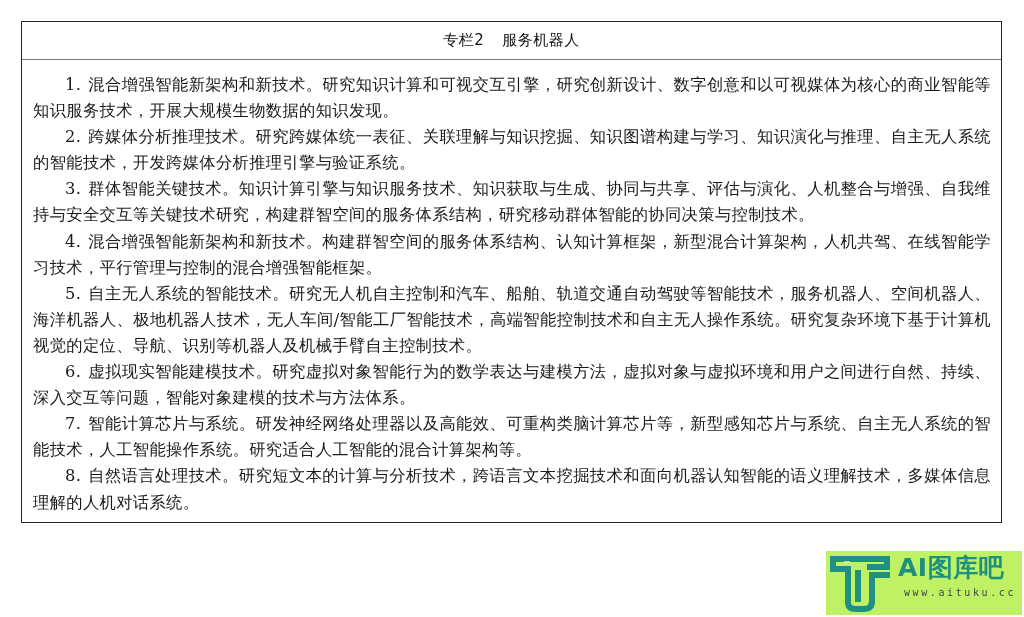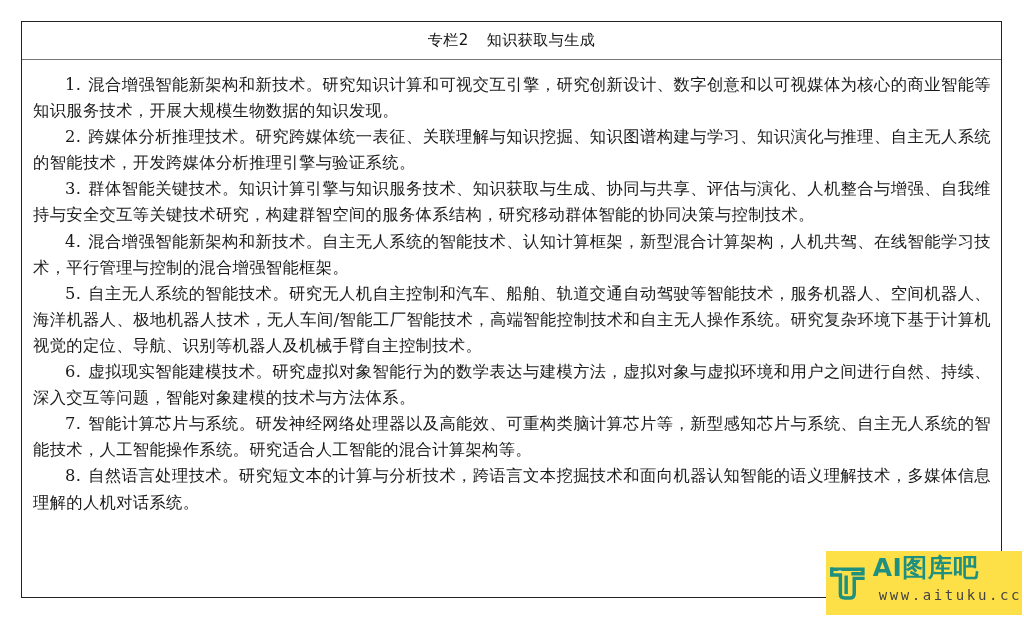--- a/index.html
+++ b/index.html
@@ -13,21 +13,21 @@
       position: relative;
       overflow: hidden;
       font-family: "DejaVu Serif", "Liberation Serif", serif;
       color: #1a1a1a;
     }
     .box {
       position: absolute;
       left: 21px;
       top: 21px;
       width: 981px;
-      height: 577px;
+      height: 502px;
       border: 1.5px solid #222;
       box-sizing: border-box;
     }
     .box-header {
       height: 37px;
       border-bottom: 1px solid #777;
       display: flex;
       align-items: center;
       justify-content: center;
       font-family: "DejaVu Sans", "Liberation Sans", sans-serif;
@@ -48,21 +48,21 @@
       text-indent: 32px;
     }
     .para .idx { margin-right: 7px; }
 
     .watermark {
       position: absolute;
       left: 826px;
       top: 551px;
       width: 196px;
       height: 64px;
-      background: #fde047;
+      background: #bef264;
       display: flex;
       align-items: flex-start;
     }
     .wm-logo {
       width: 60px;
       height: 60px;
       margin-left: 4px;
       margin-top: 2px;
     }
     .wm-text {
@@ -74,40 +74,40 @@
     .wm-title {
       font-family: "DejaVu Sans", "Liberation Sans", sans-serif;
       font-size: 25px;
       font-weight: bold;
       color: #1f8f80;
       line-height: 30px;
       letter-spacing: 0.5px;
     }
     .wm-url {
       font-family: "DejaVu Sans Mono", "Liberation Mono", monospace;
-      font-size: 14px;
+      font-size: 10px;
       color: #444;
       letter-spacing: 2.6px;
       margin-top: 4px;
       margin-left: 6px;
     }
   </style>
 </head>
 <body>
 
 <div class="box">
   <div class="box-header">
     <span class="num">专栏2</span>
-    <span>知识获取与生成</span>
+    <span>服务机器人</span>
   </div>
   <div class="box-body">
     <p class="para"><span class="idx">1.</span><span>混合增强智能新架构和新技术。研究知识计算和可视交互引擎，研究创新设计、数字创意和以可视媒体为核心的商业智能等知识服务技术，开展大规模生物数据的知识发现。</span></p>
     <p class="para"><span class="idx">2.</span><span>跨媒体分析推理技术。研究跨媒体统一表征、关联理解与知识挖掘、知识图谱构建与学习、知识演化与推理、自主无人系统的智能技术，开发跨媒体分析推理引擎与验证系统。</span></p>
     <p class="para"><span class="idx">3.</span><span>群体智能关键技术。知识计算引擎与知识服务技术、知识获取与生成、协同与共享、评估与演化、人机整合与增强、自我维持与安全交互等关键技术研究，构建群智空间的服务体系结构，研究移动群体智能的协同决策与控制技术。</span></p>
-    <p class="para"><span class="idx">4.</span><span>混合增强智能新架构和新技术。自主无人系统的智能技术、认知计算框架，新型混合计算架构，人机共驾、在线智能学习技术，平行管理与控制的混合增强智能框架。</span></p>
+    <p class="para"><span class="idx">4.</span><span>混合增强智能新架构和新技术。构建群智空间的服务体系结构、认知计算框架，新型混合计算架构，人机共驾、在线智能学习技术，平行管理与控制的混合增强智能框架。</span></p>
     <p class="para"><span class="idx">5.</span><span>自主无人系统的智能技术。研究无人机自主控制和汽车、船舶、轨道交通自动驾驶等智能技术，服务机器人、空间机器人、海洋机器人、极地机器人技术，无人车间/智能工厂智能技术，高端智能控制技术和自主无人操作系统。研究复杂环境下基于计算机视觉的定位、导航、识别等机器人及机械手臂自主控制技术。</span></p>
     <p class="para"><span class="idx">6.</span><span>虚拟现实智能建模技术。研究虚拟对象智能行为的数学表达与建模方法，虚拟对象与虚拟环境和用户之间进行自然、持续、深入交互等问题，智能对象建模的技术与方法体系。</span></p>
     <p class="para"><span class="idx">7.</span><span>智能计算芯片与系统。研发神经网络处理器以及高能效、可重构类脑计算芯片等，新型感知芯片与系统、自主无人系统的智能技术，人工智能操作系统。研究适合人工智能的混合计算架构等。</span></p>
     <p class="para"><span class="idx">8.</span><span>自然语言处理技术。研究短文本的计算与分析技术，跨语言文本挖掘技术和面向机器认知智能的语义理解技术，多媒体信息理解的人机对话系统。</span></p>
   </div>
 </div>
 
 <div class="watermark">
   <svg class="wm-logo" viewBox="0 0 60 60">
     <g fill="none" stroke="#1f8f80" stroke-linecap="square" stroke-linejoin="miter">

